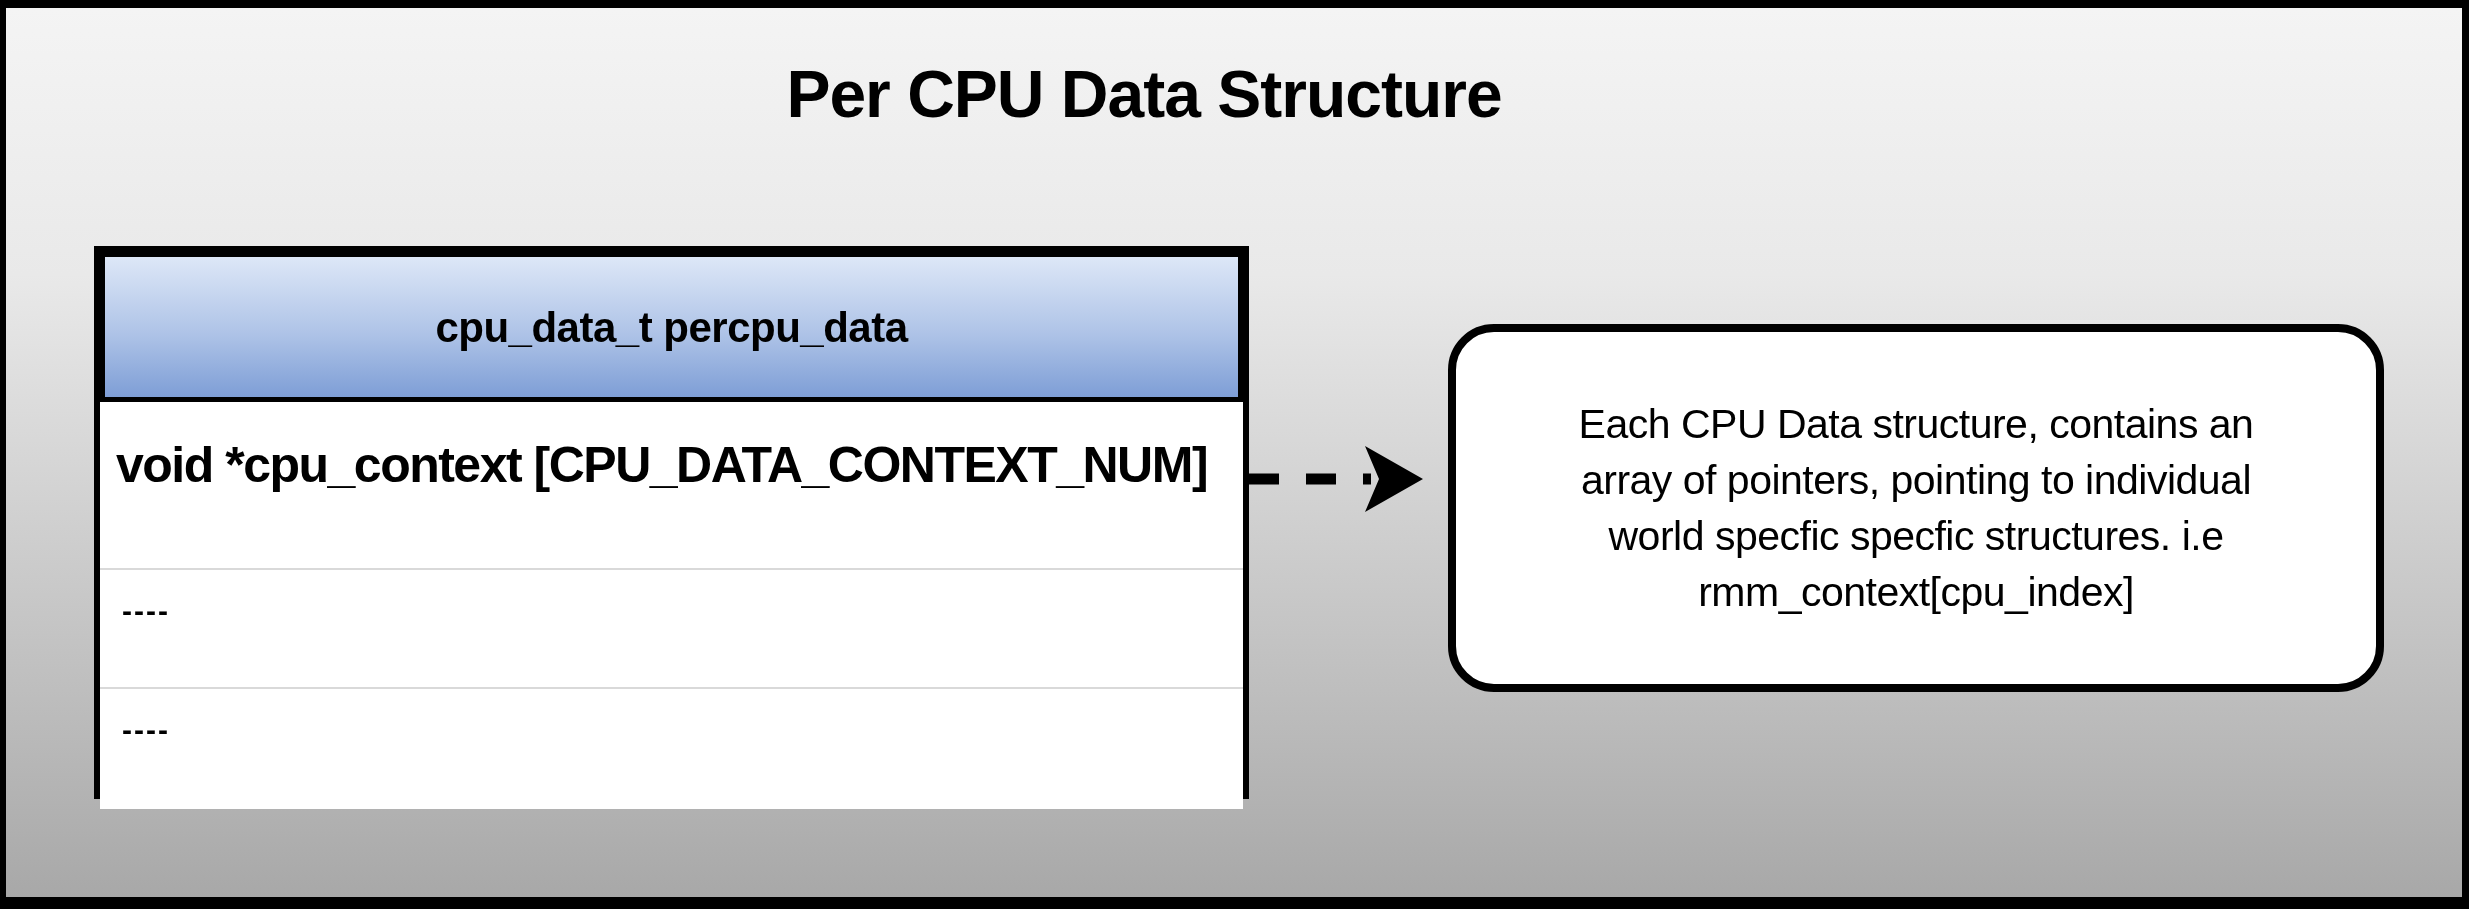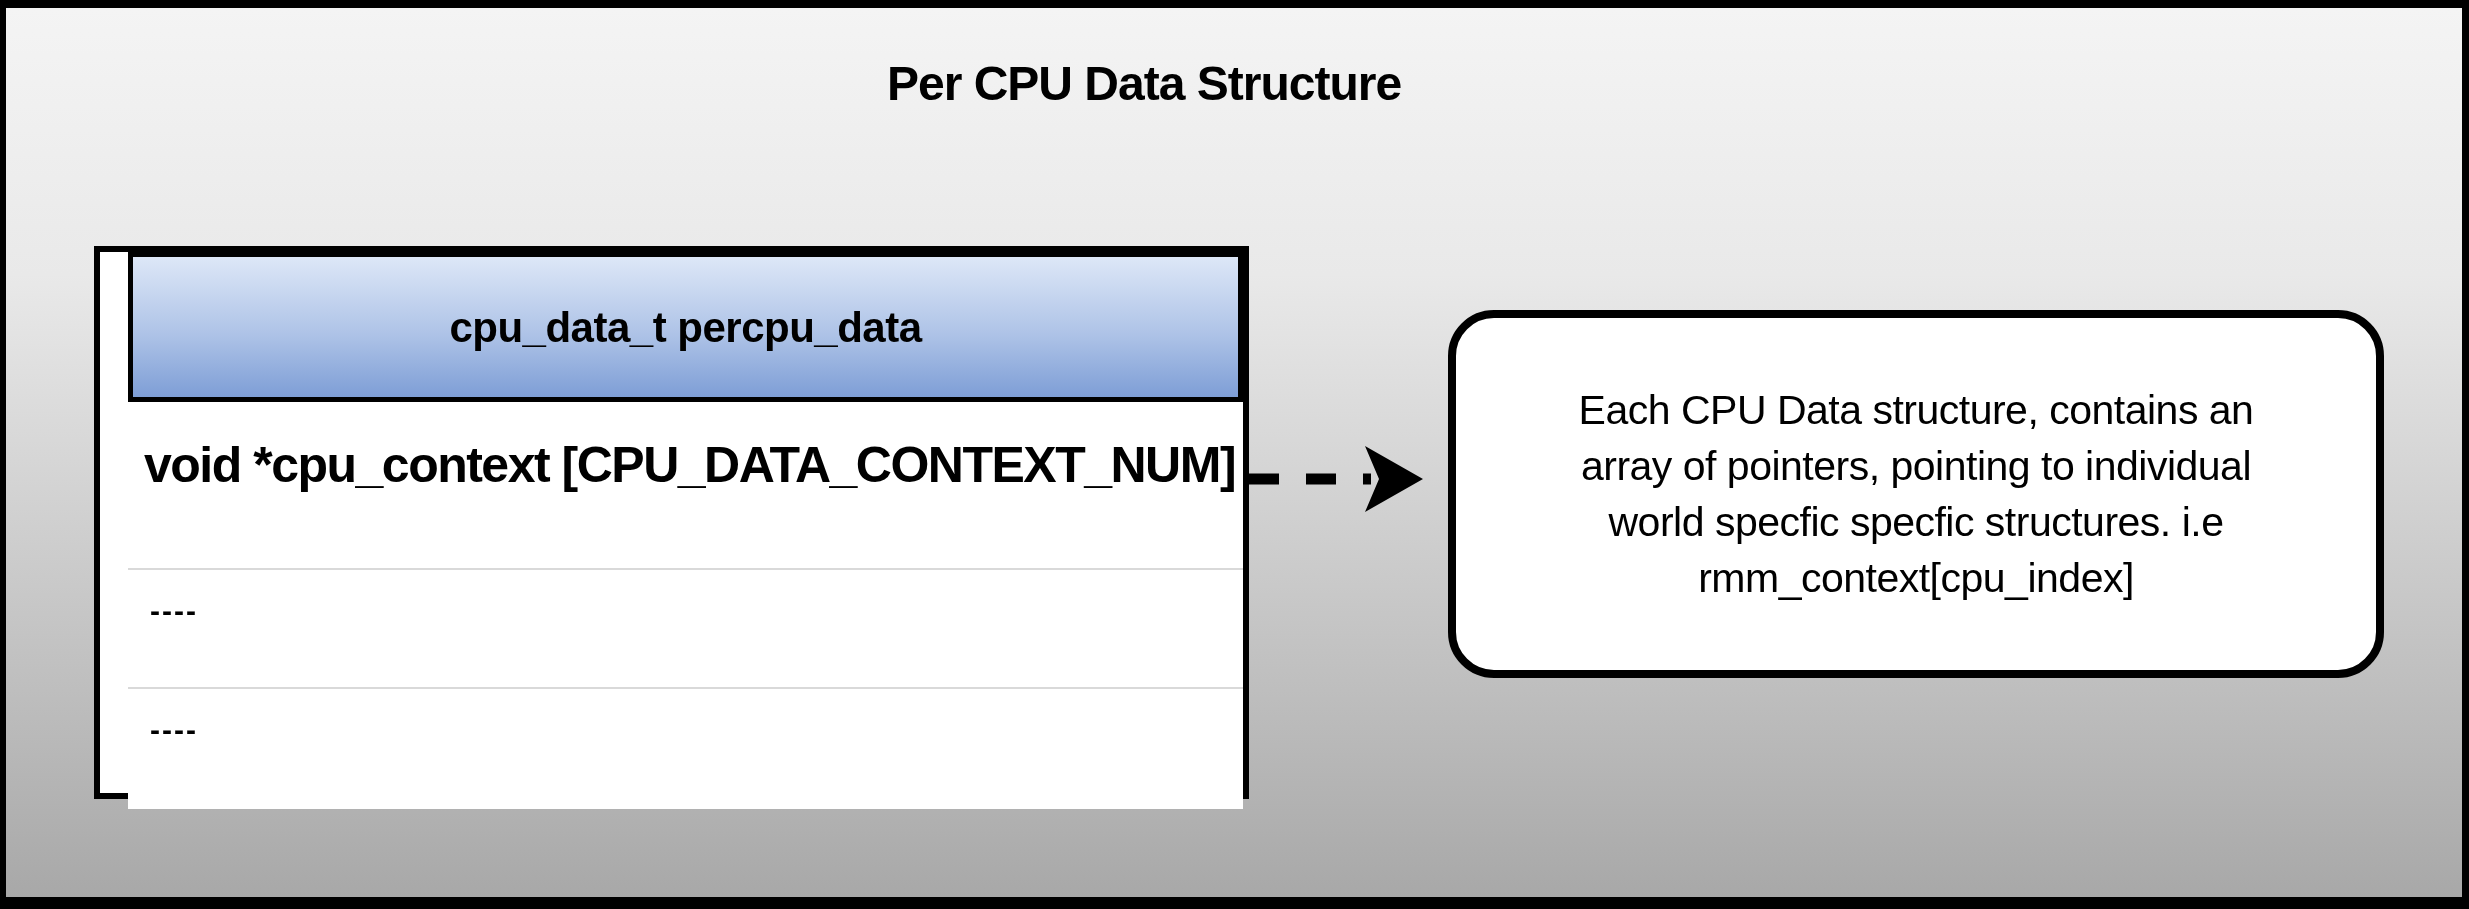--- a/index.html
+++ b/index.html
@@ -25,38 +25,37 @@
   .title-wrap {
     position: absolute;
     top: 48px;
     left: 0;
     width: 100%;
     text-align: center;
   }
   .title-wrap .title {
     position: relative;
     left: -90px;
-    font-size: 48px;
+    font-size: 66px;
     font-weight: bold;
     letter-spacing: -1px;
     color: #000000;
     white-space: nowrap;
   }
 
   
   .struct-table {
     position: absolute;
     left: 88px;
     top: 238px;
     width: 1155px;
     height: 553px;
     box-sizing: border-box;
     border: 6px solid #000000;
     background: #ffffff;
-    padding-left: 28px;
   }
   .struct-header {
     box-sizing: border-box;
     height: 150px;
     border: 5px solid #000000;
     background: linear-gradient(180deg, #dde7f7 0%, #aec3e7 55%, #7e9ed6 100%);
     display: flex;
     flex-direction: column;
     align-items: center;
     justify-content: center;
@@ -100,21 +99,21 @@
     left: 1243px;
     top: 431px;
     width: 180px;
     height: 80px;
   }
 
   
   .note {
     position: absolute;
     left: 1442px;
-    top: 302px;
+    top: 316px;
     width: 936px;
     height: 368px;
     box-sizing: border-box;
     border: 8px solid #000000;
     border-radius: 46px;
     background: #ffffff;
     display: flex;
     flex-direction: column;
     align-items: center;
     justify-content: center;

